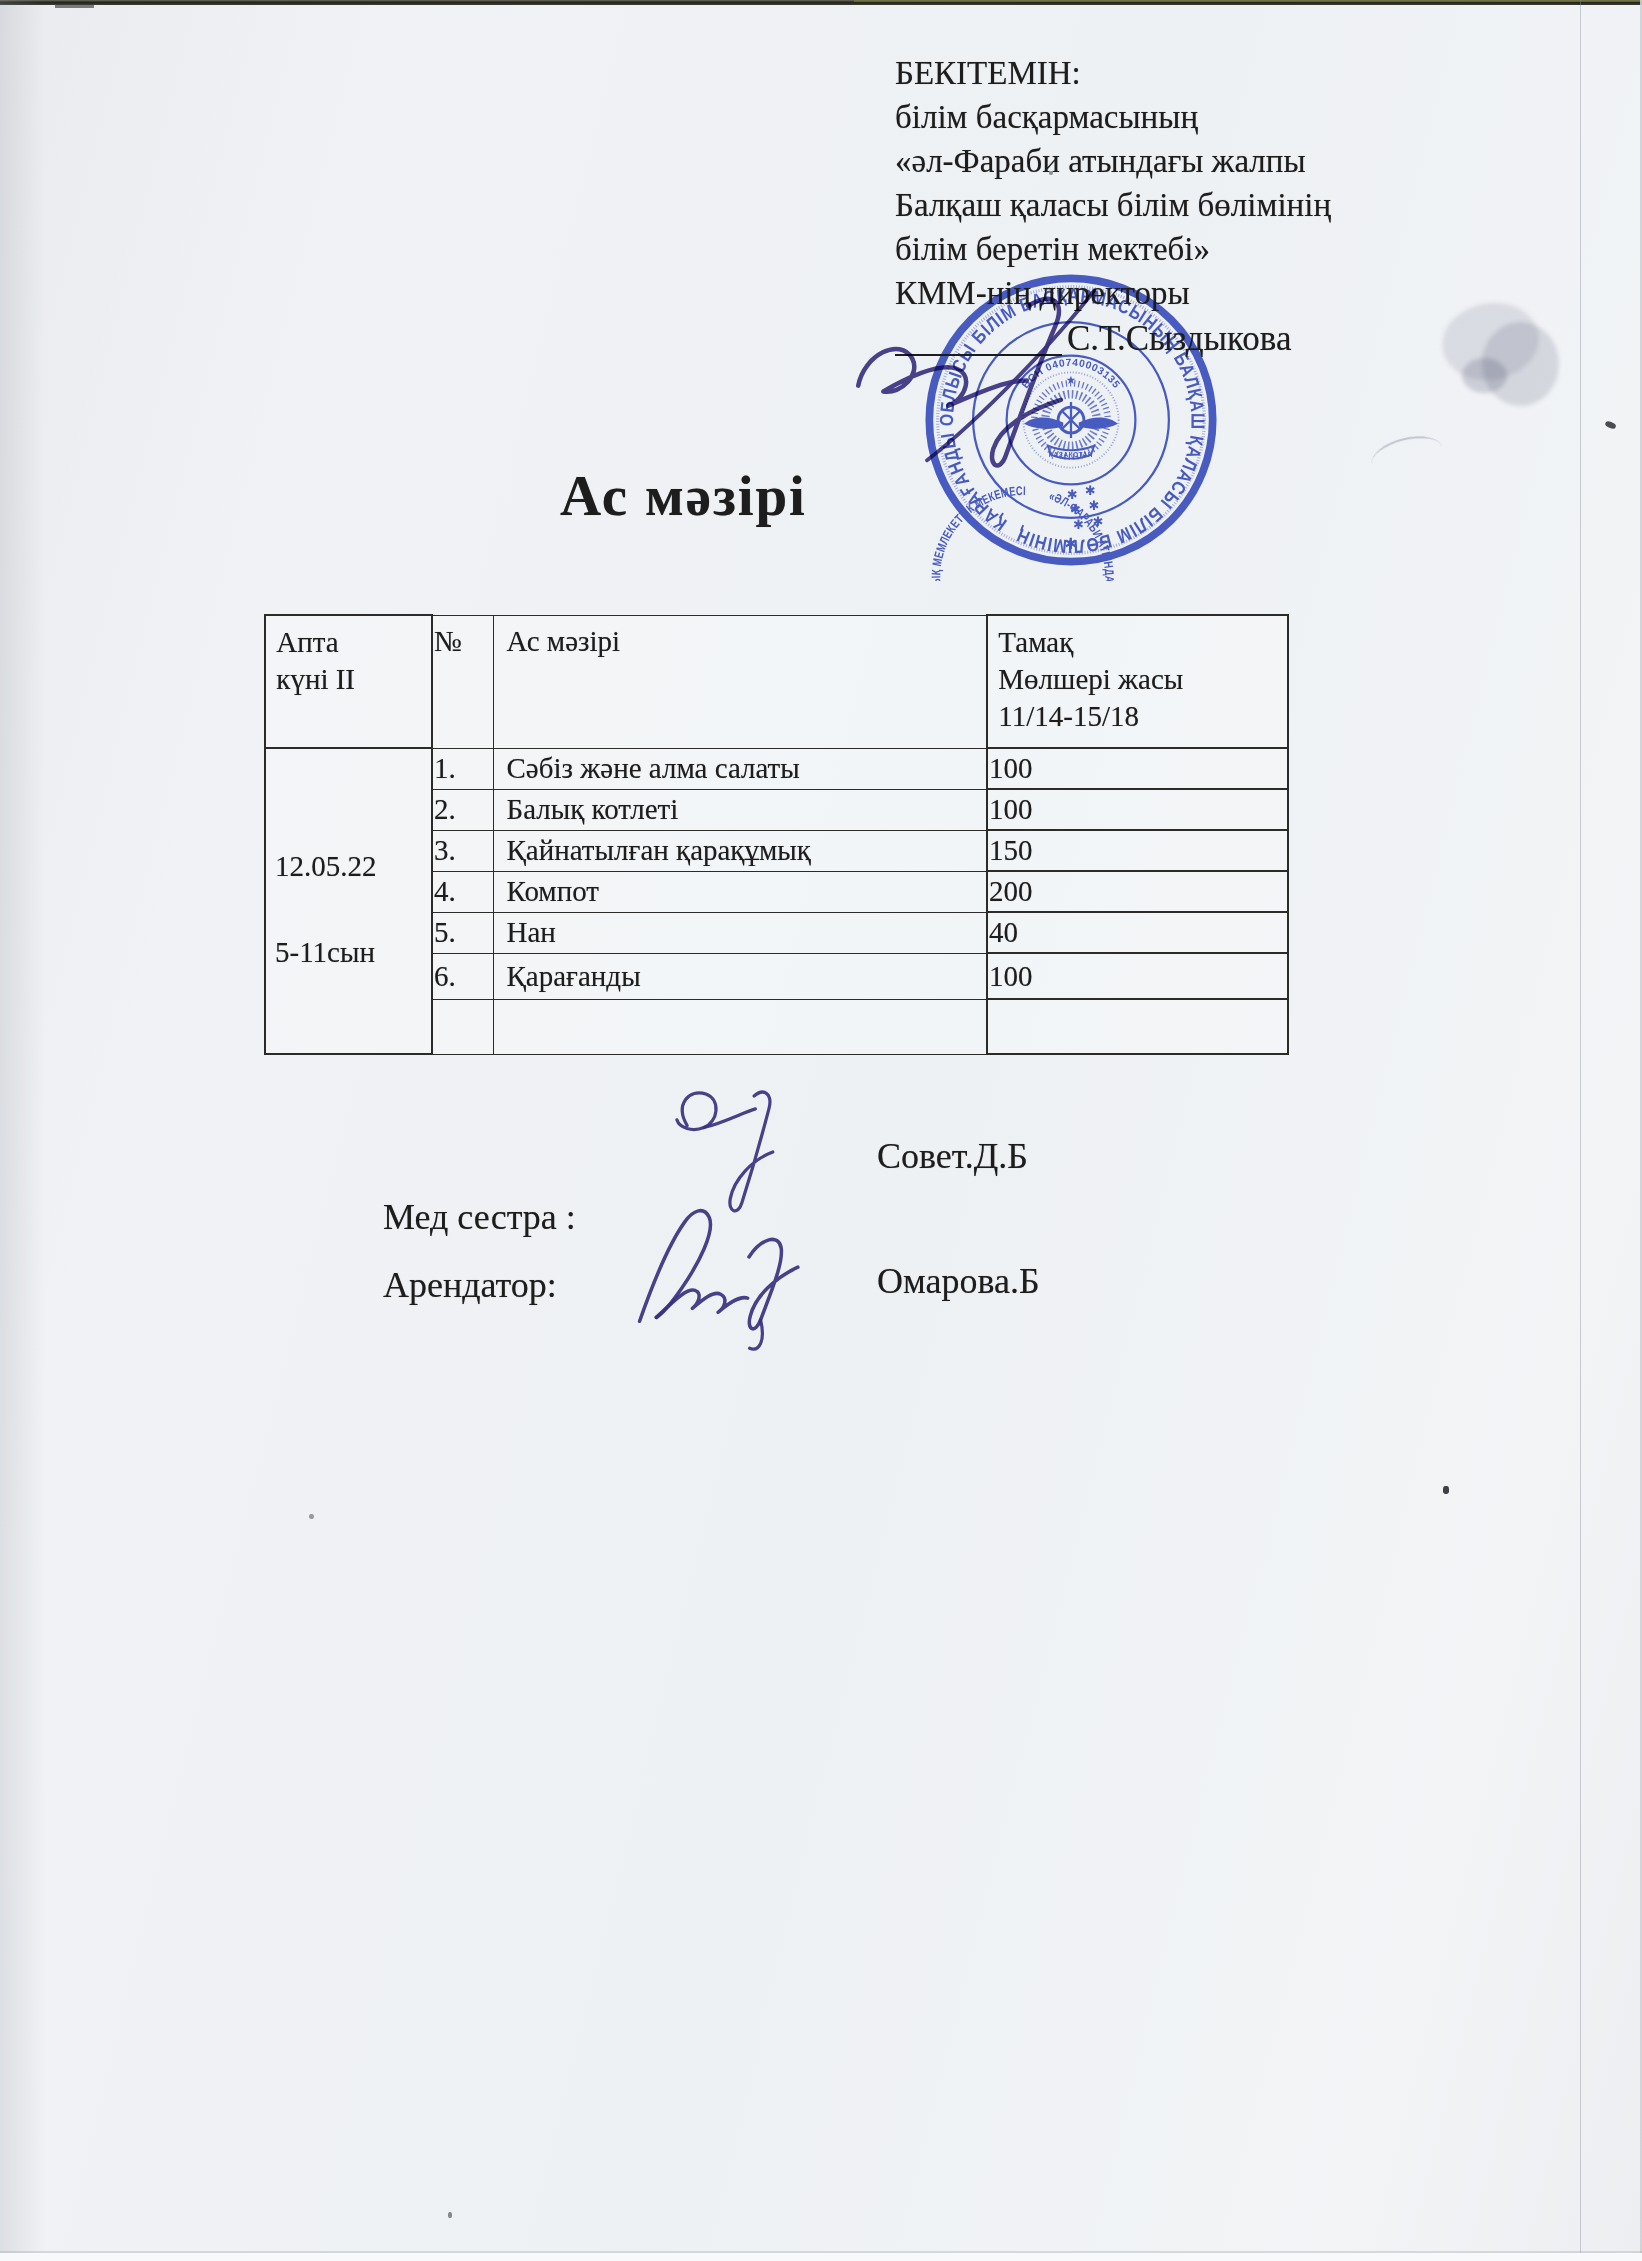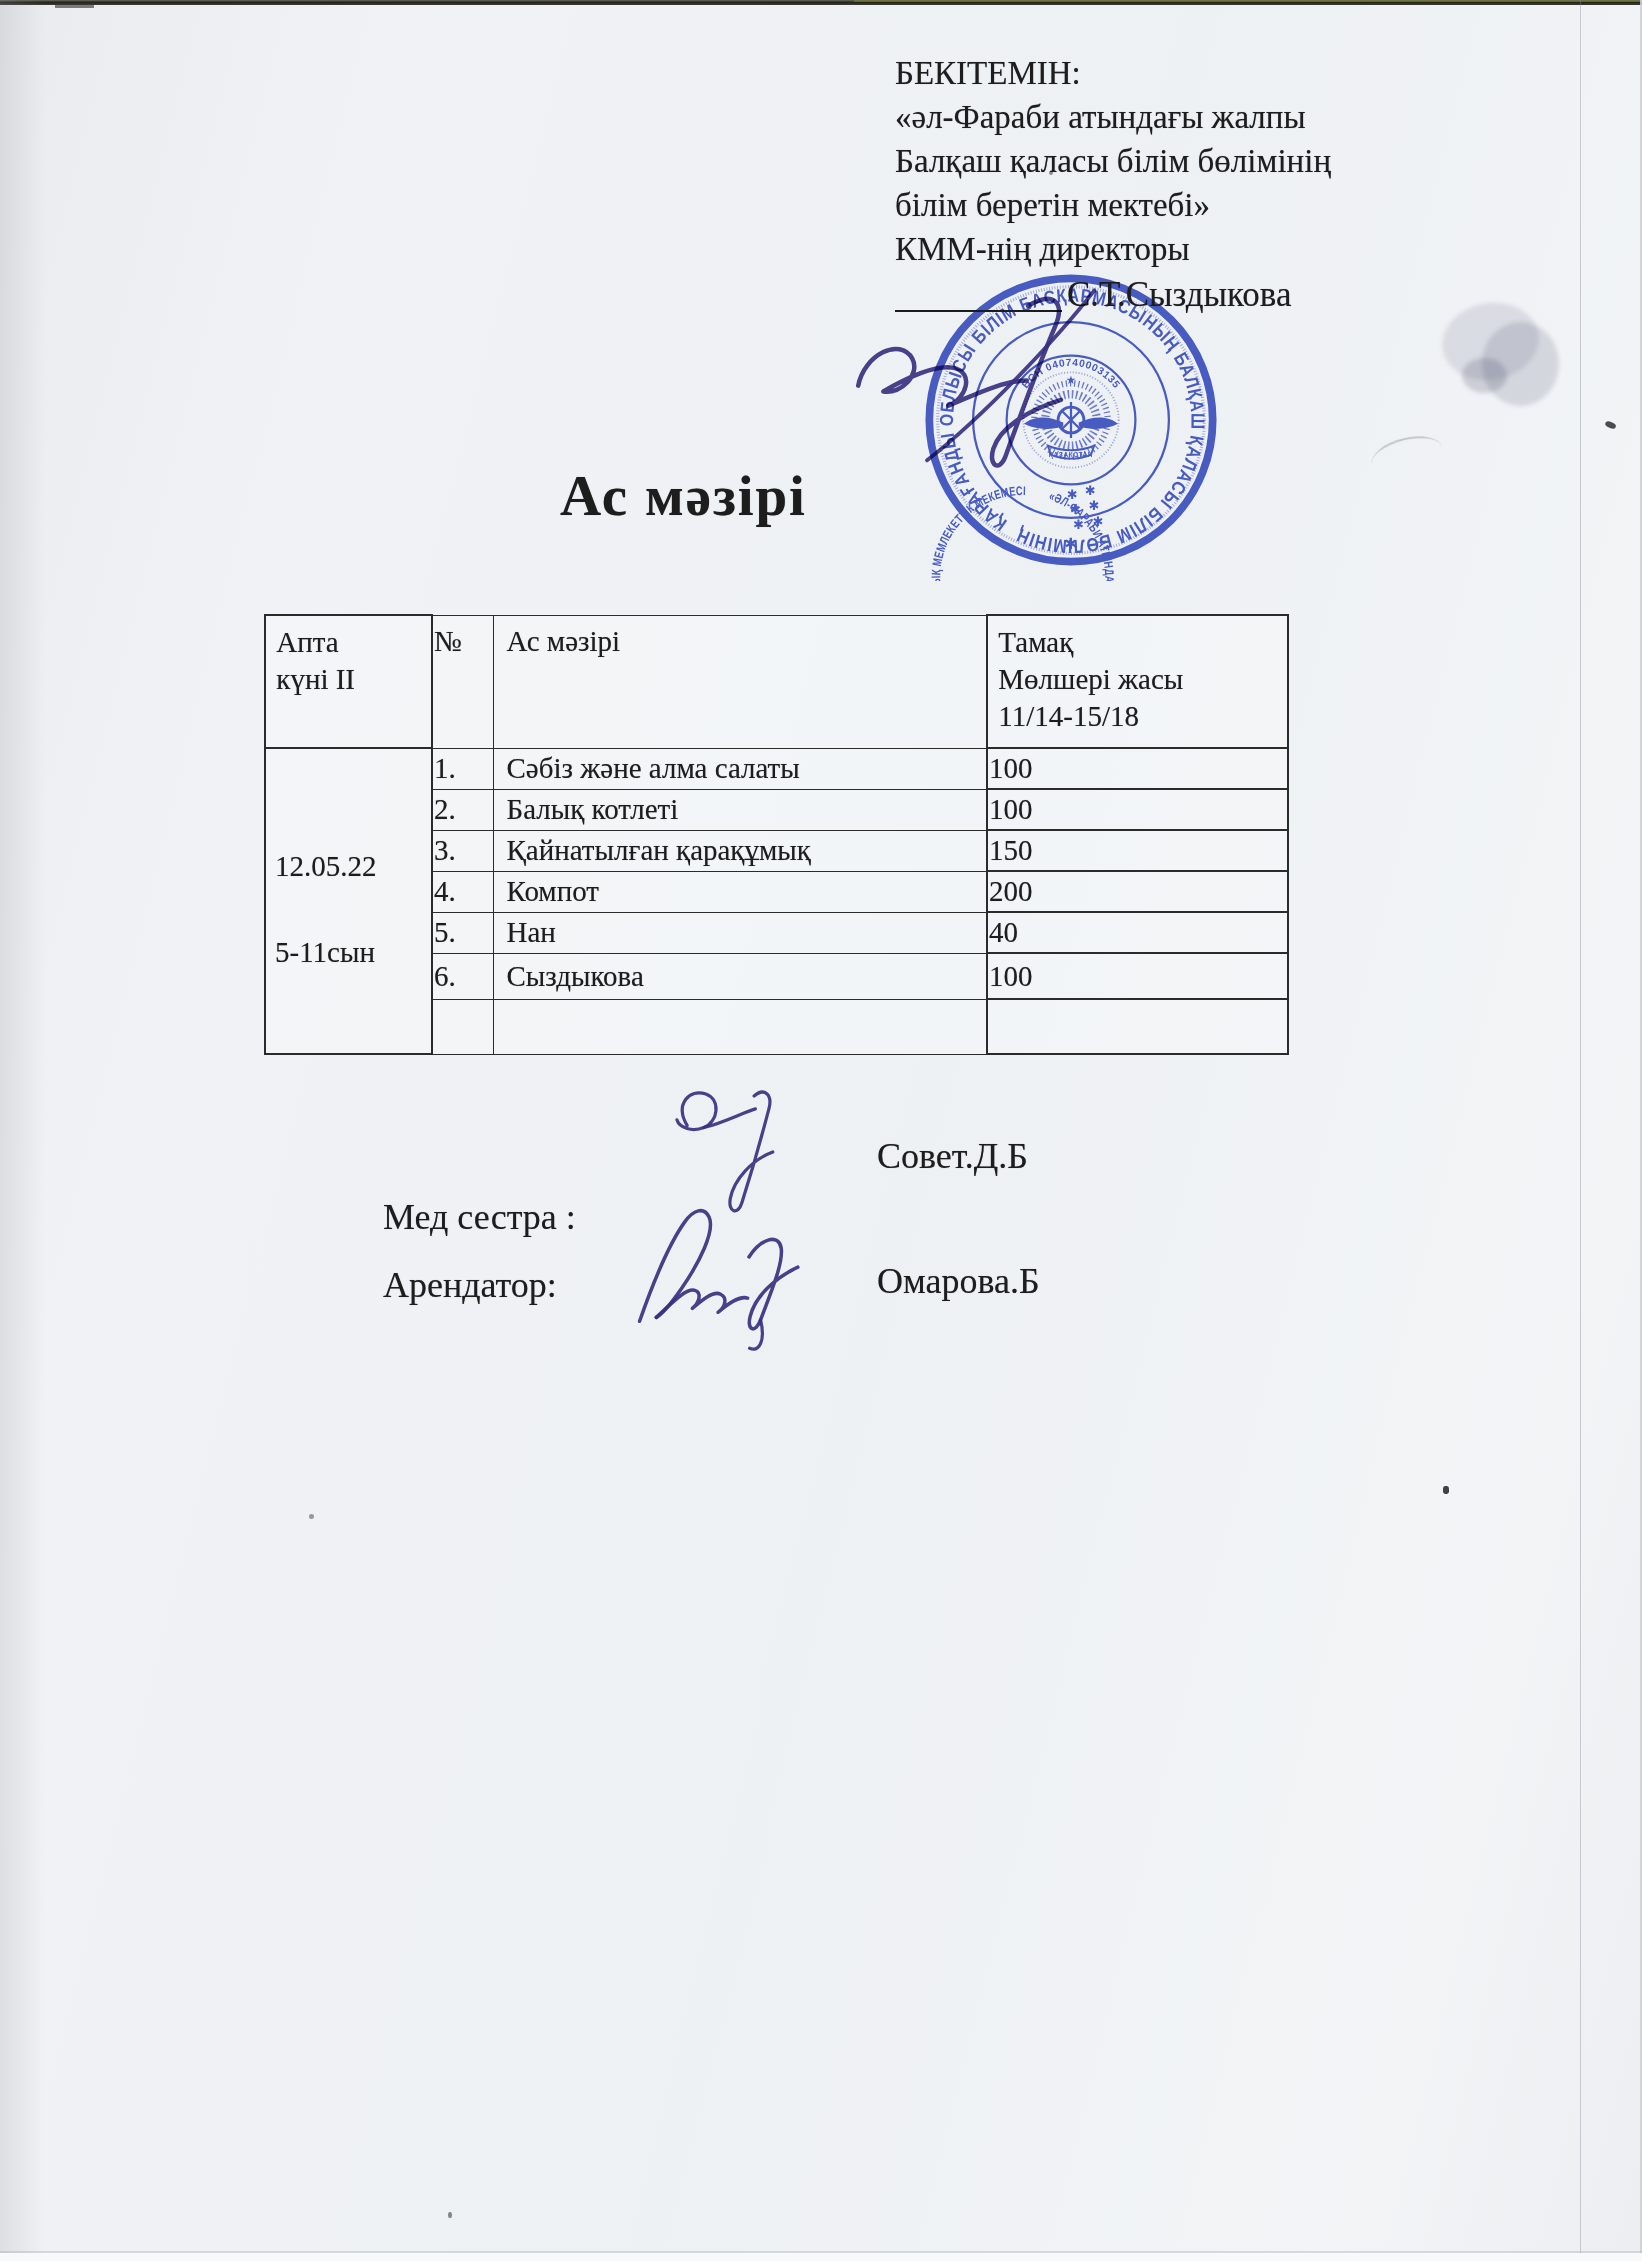--- a/index.html
+++ b/index.html
@@ -151,20 +151,21 @@
       <path d="M -12 4 C -36 -8 -60 -6 -73 6 C -56 15 -32 16 -12 10 Z" fill="#3f54c6" stroke="none"></path>
       <path d="M 12 4 C 36 -8 60 -6 73 6 C 56 15 32 16 12 10 Z" fill="#3f54c6" stroke="none"></path>
       <text y="-56" font-size="18" text-anchor="middle" fill="#3f54c6" stroke="none">★</text>
       <path d="M -36 40 Q 0 54 36 40 L 31 54 Q 0 66 -31 54 Z" stroke-width="3"></path>
       <text y="58" font-size="10" letter-spacing="1" text-anchor="middle" fill="#3f54c6" stroke="none">ҚАЗАҚСТАН</text>
     </g>
   </svg>
 
   <div class="approval txt">
     <div class="approval-line">БЕКІТЕМІН:</div>
+    <div class="approval-line">білім басқармасының</div>
     <div class="approval-line">«әл-Фараби атындағы жалпы</div>
     <div class="approval-line">Балқаш қаласы білім бөлімінің</div>
     <div class="approval-line">білім беретін мектебі»</div>
     <div class="approval-line">КММ-нің директоры</div>
     <div class="approval-sign-line">
       <span class="sign-underline"></span>
       <span class="director-name txt">С.Т.Сыздыкова</span>
     </div>
   </div>
 
@@ -221,21 +222,21 @@
       <td class="cell-dish">Компот</td>
       <td class="cell-portion outer">200</td>
     </tr>
     <tr class="body-row">
       <td class="cell-num">5.</td>
       <td class="cell-dish">Нан</td>
       <td class="cell-portion outer">40</td>
     </tr>
     <tr class="body-row-6">
       <td class="cell-num">6.</td>
-      <td class="cell-dish">Сыздыкова</td>
+      <td class="cell-dish">Қарағанды</td>
       <td class="cell-portion outer">100</td>
     </tr>
     <tr class="body-row-empty">
       <td class="cell-num"></td>
       <td class="cell-dish"></td>
       <td class="cell-portion outer"></td>
     </tr>
   </tbody>
     </table>
 

